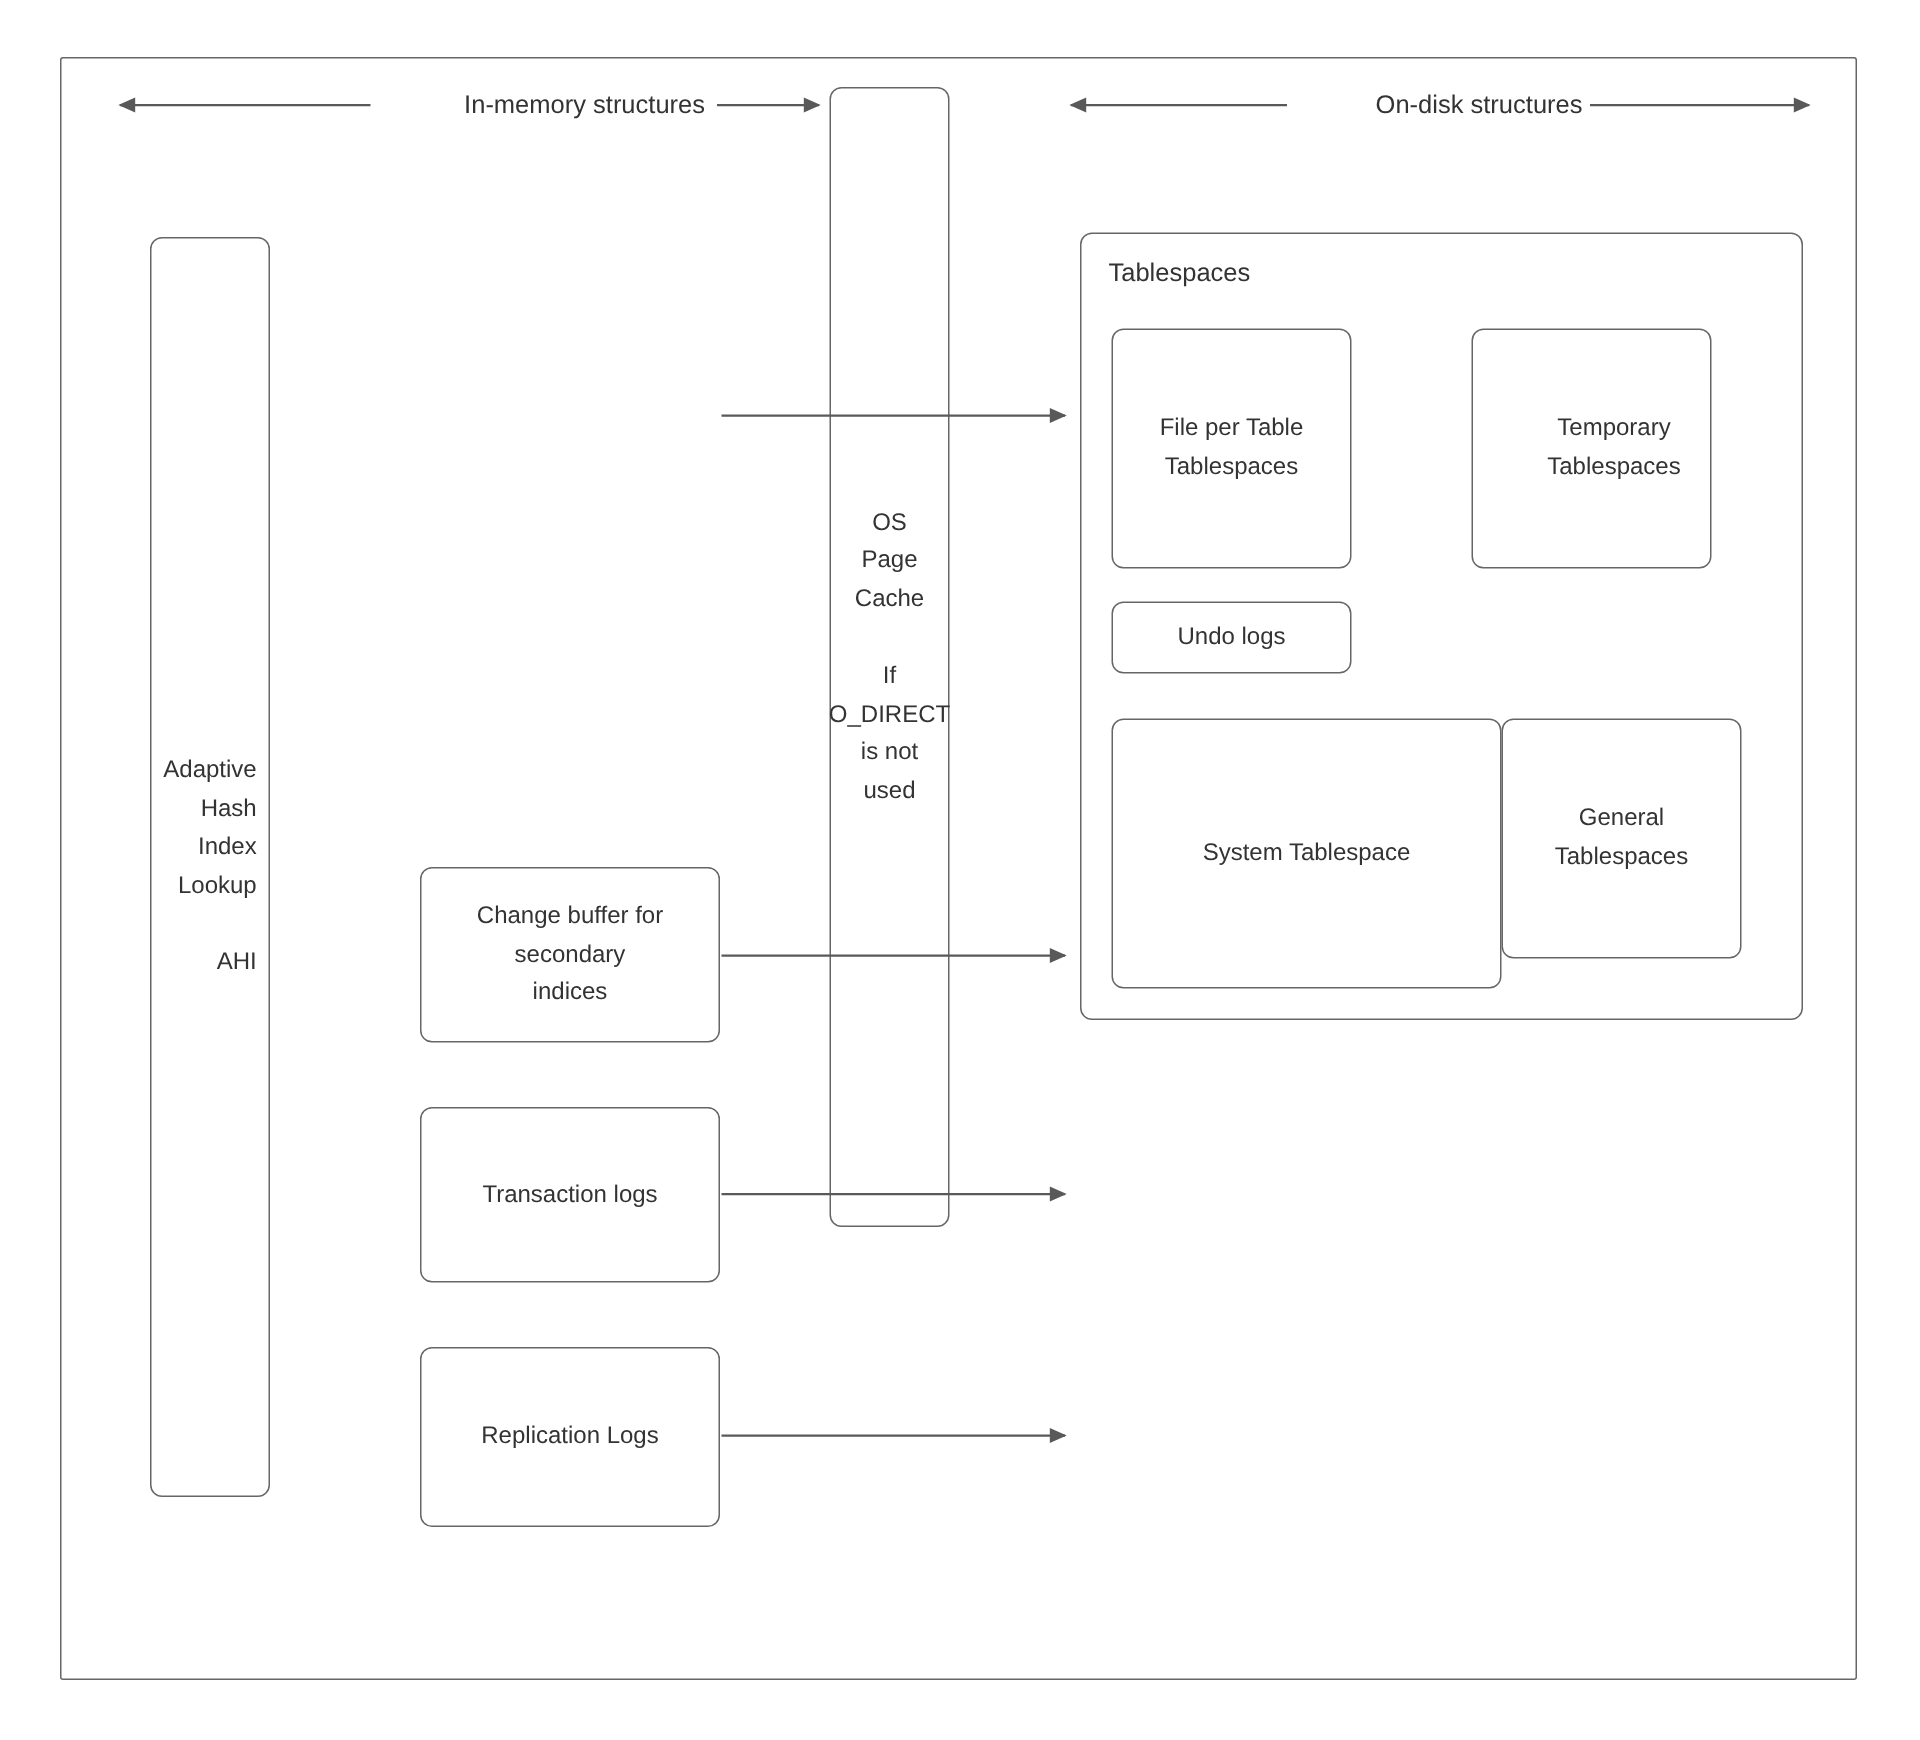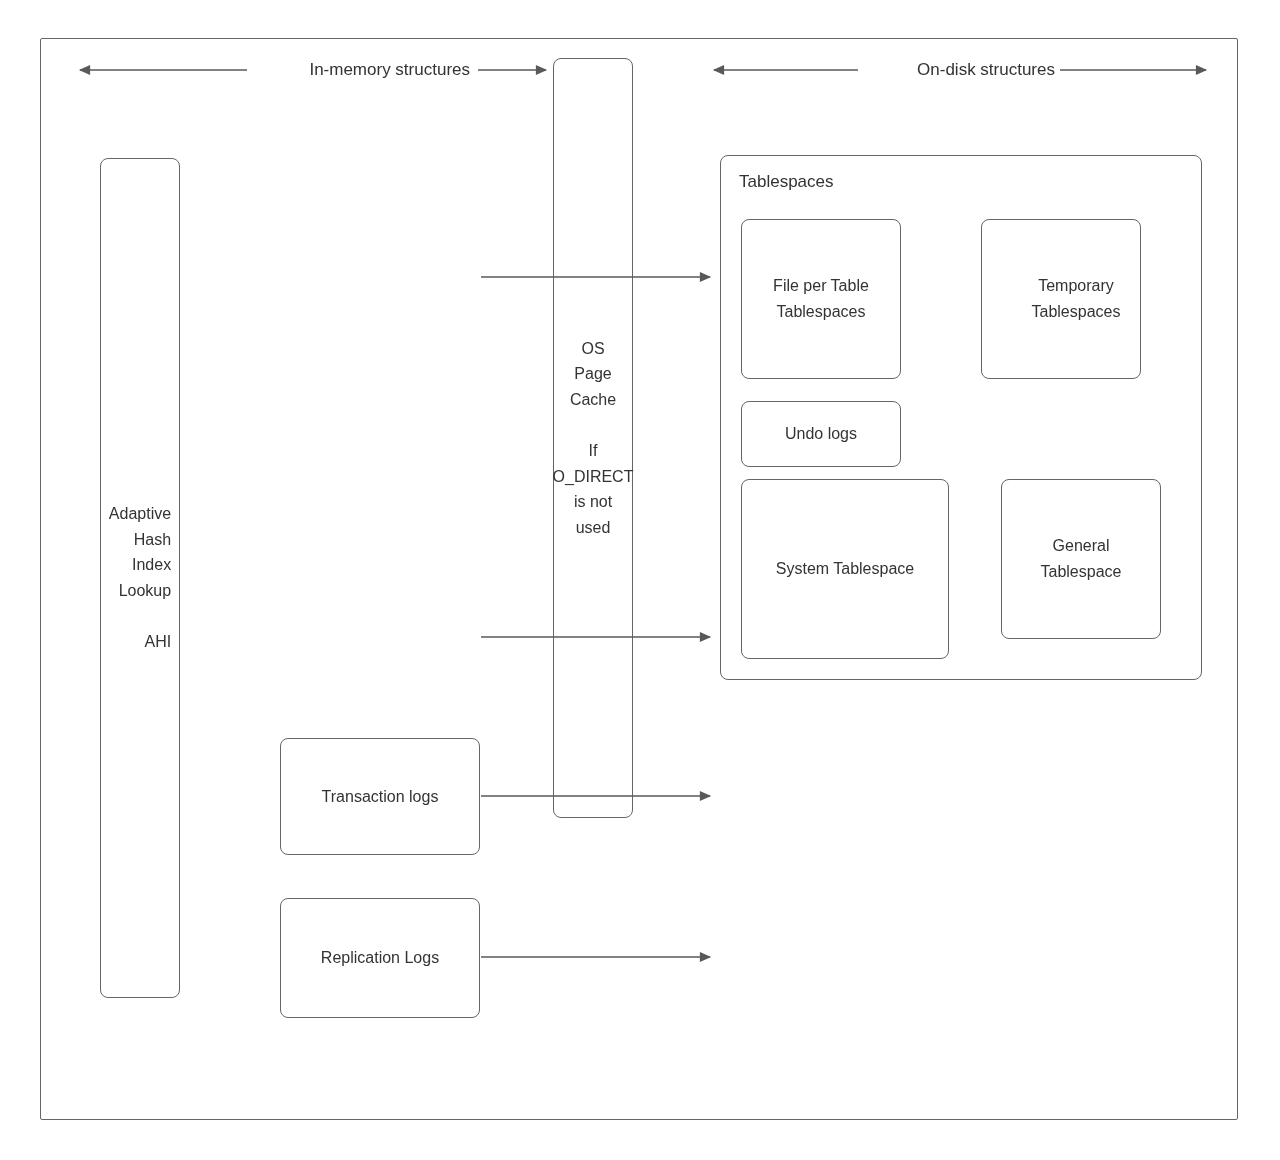--- a/index.html
+++ b/index.html
@@ -69,22 +69,22 @@
   #box-transaction-logs { left: 280px; top: 738px; width: 200px; height: 117px; }
   #box-replication-logs { left: 280px; top: 898px; width: 200px; height: 120px; }
 
   
   #box-os-cache { left: 553px; top: 58px; width: 80px; height: 760px; padding: 12px; }
 
   
   #box-tablespaces { left: 720px; top: 155px; width: 482px; height: 525px; }
   #box-file-per-table { left: 20px;  top: 63px;  width: 160px; height: 160px; }
   #box-temporary      { left: 260px; top: 63px;  width: 160px; height: 160px; padding-left: 32px; }
-  #box-undo-logs      { left: 20px;  top: 245px; width: 160px; height: 66px; }
-  #box-system         { left: 20px;  top: 323px; width: 208px; height: 180px; }
+  #box-undo-logs      { left: 20px;  top: 245px; width: 160px; height: 48px; }
+  #box-system         { left: 20px;  top: 323px; width: 260px; height: 180px; }
   #box-general        { left: 280px; top: 323px; width: 160px; height: 160px; }
 
   
   #box-ib-logfile { left: 720px; top: 738px; width: 160px; height: 117px; }
   #box-bin-log    { left: 720px; top: 878px; width: 160px; height: 117px; }
 
   .arrows {
     position: absolute;
     left: 0; top: 0;
     width: 1280px; height: 1160px;
@@ -104,20 +104,23 @@
   <div class="hdr" id="hdr-on-disk">On-disk structures</div>
 
   <div class="box" id="box-ahi">Adaptive
 Hash
 Index
 Lookup
 
 AHI</div>
 
 
+  <div class="box" id="box-change-buffer">Change buffer for
+secondary
+indices</div>
 
   <div class="box" id="box-transaction-logs">Transaction logs</div>
 
   <div class="box" id="box-replication-logs">Replication Logs</div>
 
   <div class="box" id="box-os-cache">OS
 Page
 Cache
 
 If
@@ -132,21 +135,21 @@
 Tablespaces</div>
 
     <div class="box" id="box-temporary">Temporary
 Tablespaces</div>
 
     <div class="box" id="box-undo-logs">Undo logs</div>
 
     <div class="box" id="box-system">System Tablespace</div>
 
     <div class="box" id="box-general">General
-Tablespace</div>
+Tablespaces</div>
   </div>
 
 
 
   <svg class="arrows" width="1280" height="1160" viewBox="0 0 1280 1160">
     <defs>
       <marker id="ah" viewBox="0 0 12 12" refX="10" refY="6" markerWidth="9" markerHeight="9" orient="auto">
         <path d="M1,1.5 L11,6 L1,10.5 Z" fill="#595959"></path>
       </marker>
     </defs>

